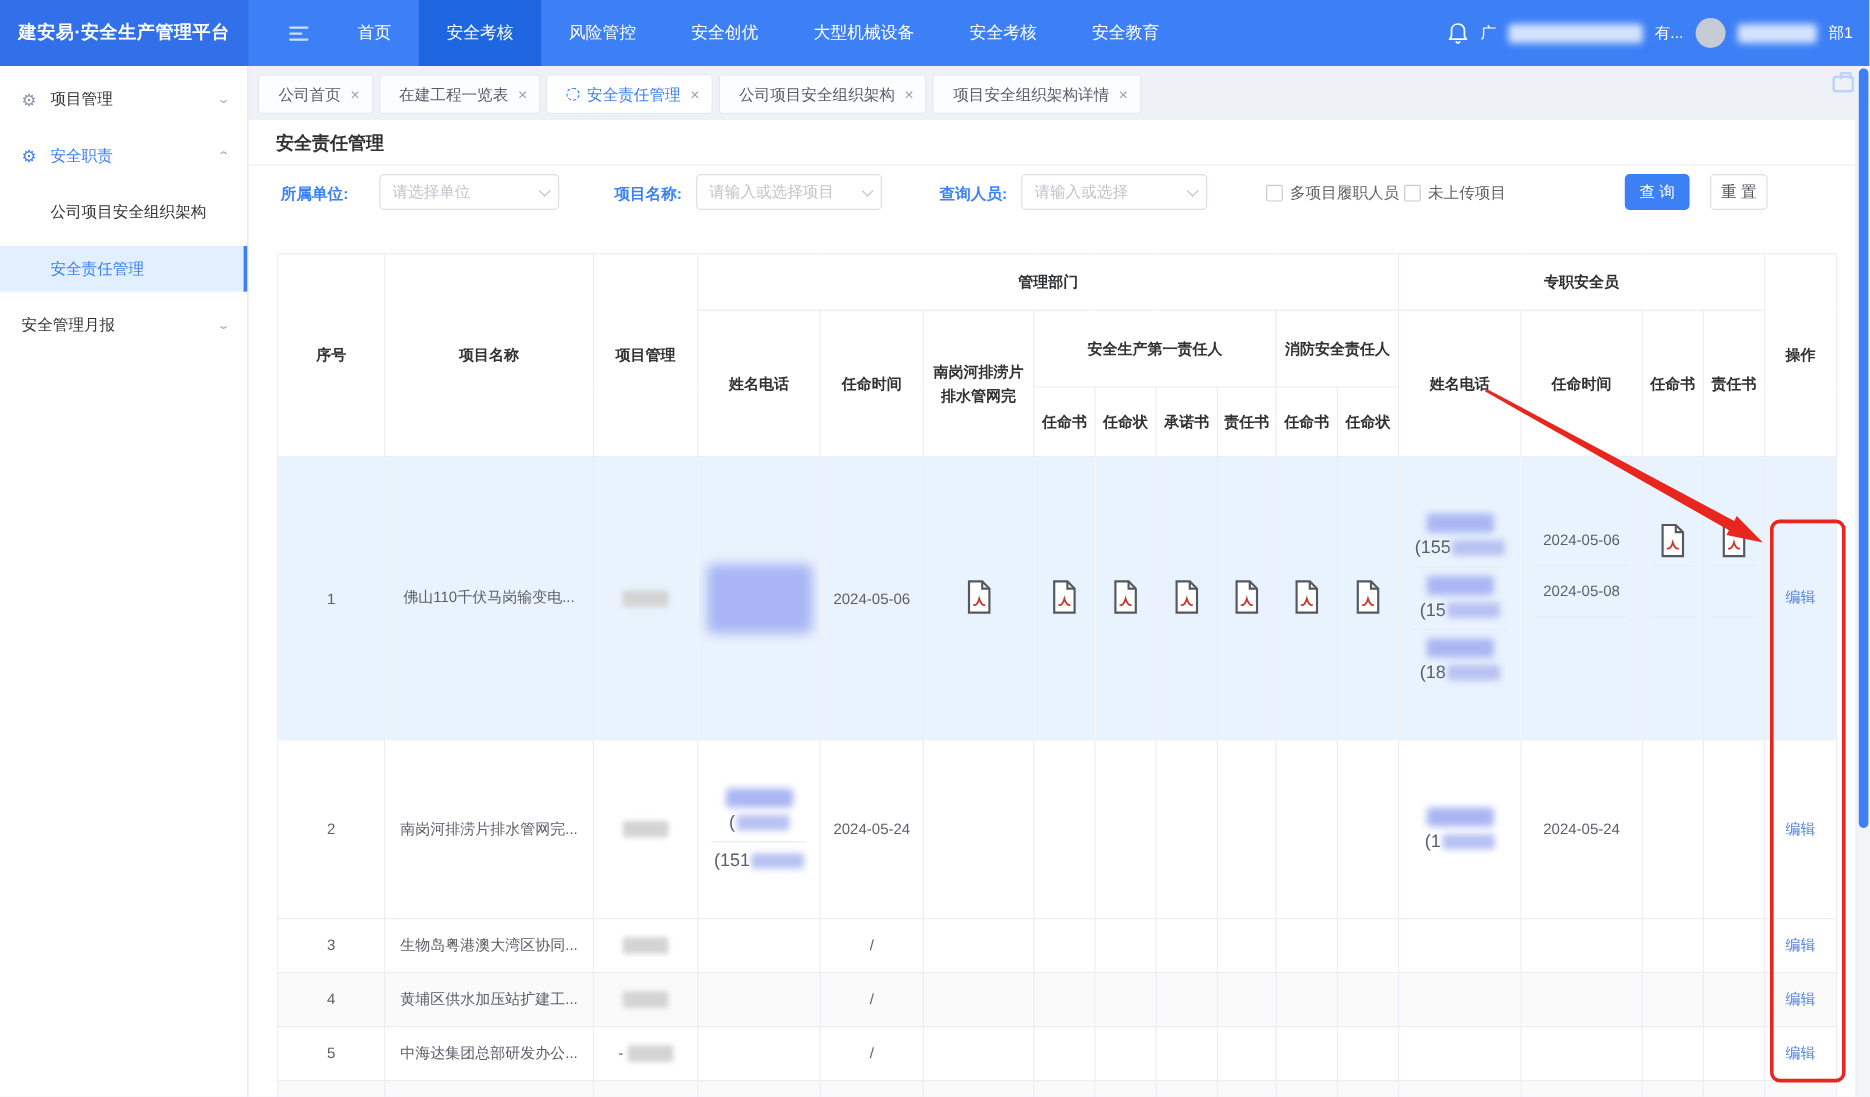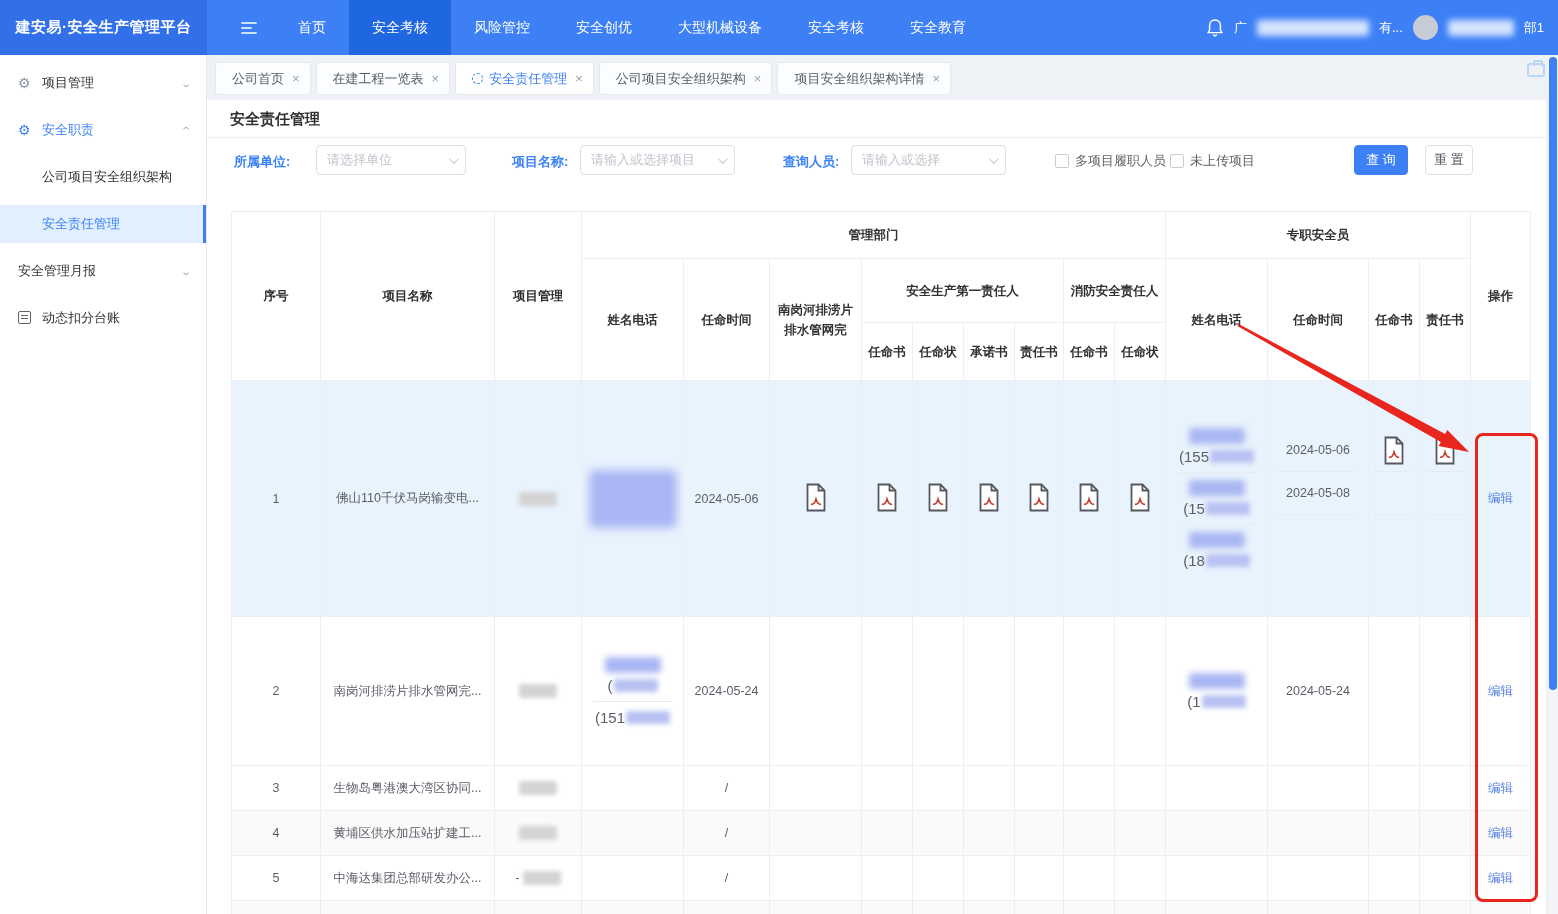--- a/index.html
+++ b/index.html
@@ -139,24 +139,20 @@
     </div>
     <div class="side-item child">
       <span class="s-label">公司项目安全组织架构</span>
     </div>
     <div class="side-item child selected blue">
       <span class="s-label">安全责任管理</span>
     </div>
     <div class="side-item">
       <span class="s-label">安全管理月报</span>
       <span class="chev">⌄</span>
-    </div>
-    <div class="side-item">
-      <span class="s-icon"><span class="ledger-ic" style="display: inline-block;"></span></span>
-      <span class="s-label">动态扣分台账</span>
     </div>
   </div>
 
 <div class="tabstrip">
   <div class="tabs">
       <div class="tab">
         <span>公司首页</span>
         <span class="close">×</span>
       </div>
       <div class="tab">

